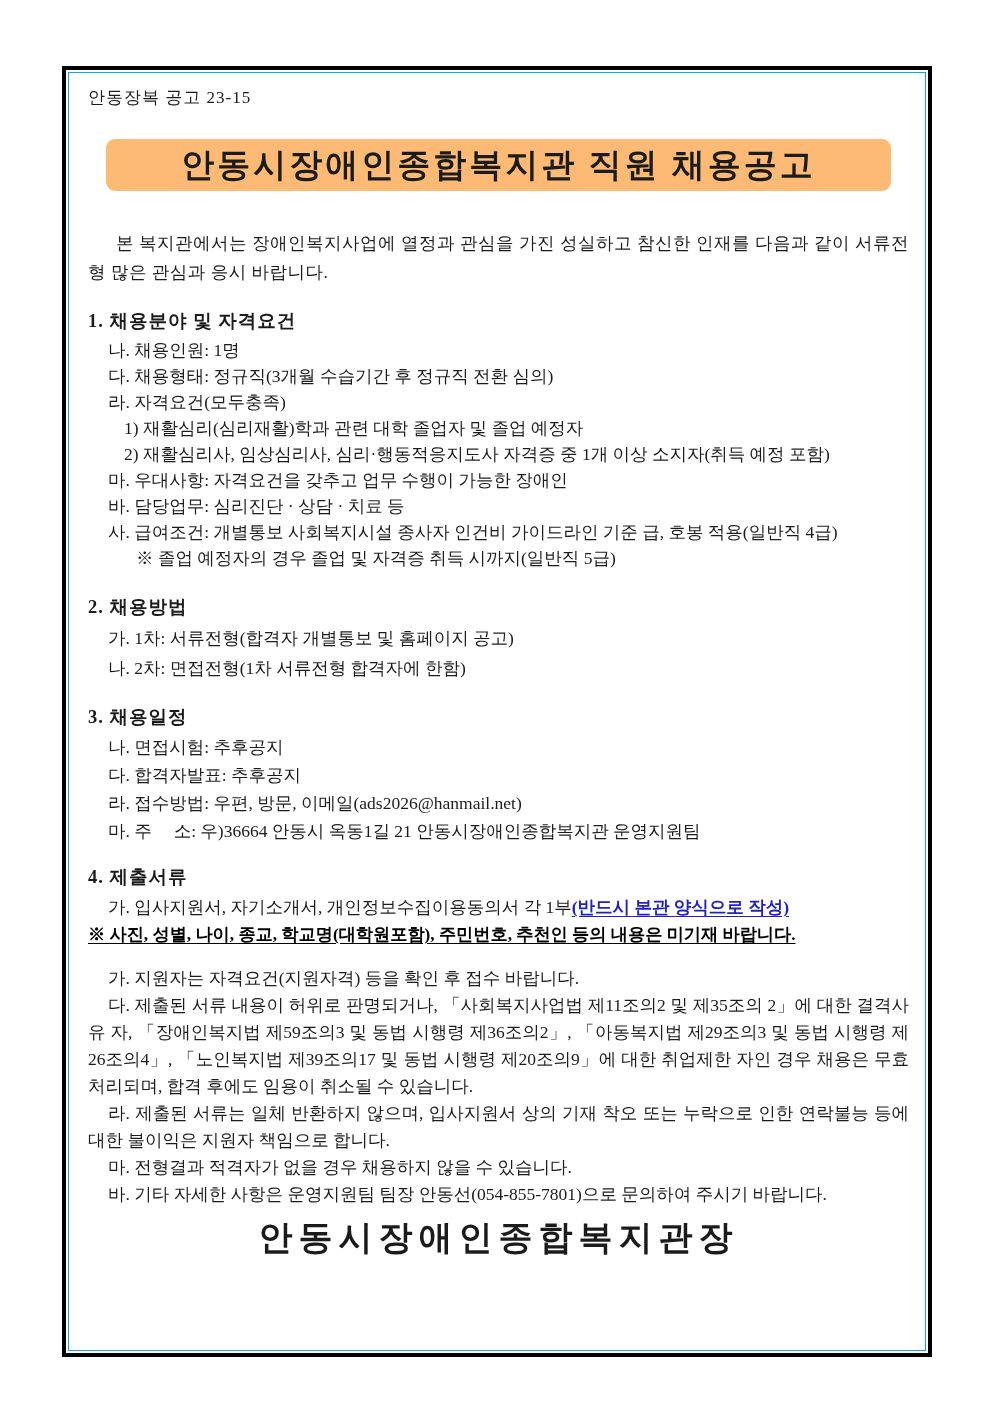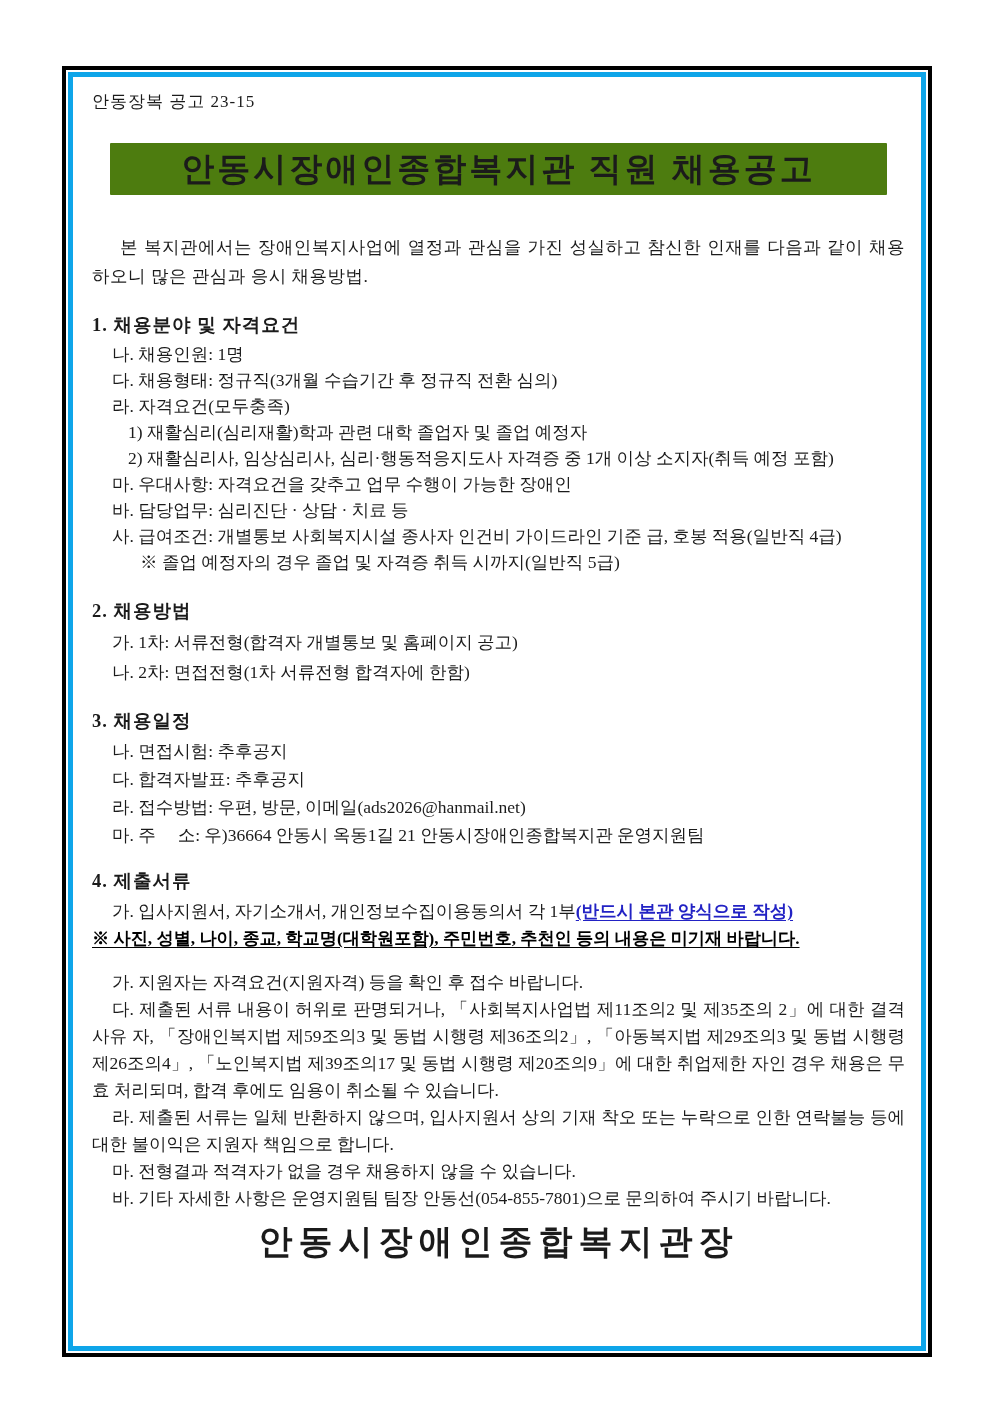--- a/index.html
+++ b/index.html
@@ -18,36 +18,36 @@
     top: 66px;
     width: 870px;
     height: 1291px;
     border: 4px solid #000000;
     box-sizing: border-box;
     background: #ffffff;
   }
   .page-inner {
     position: absolute;
     top: 2px; left: 2px; right: 2px; bottom: 2px;
-    border: 5px solid #0ea5e9;
+    border: 1px solid #0ea5e9;
     box-sizing: border-box;
     padding: 12px 16px 0 19px;
     overflow: hidden;
   }
   .notice-no {
     font-size: 17px;
     line-height: 26px;
     letter-spacing: 1px;
   }
   .title-box {
     margin: 28px 18px 0 18px;
     height: 52px;
     line-height: 52px;
-    background: #4d7c0f;
-    border-radius: 1px;
+    background: #fdba74;
+    border-radius: 9px;
     text-align: center;
     font-size: 33px;
     font-weight: bold;
     letter-spacing: 3px;
     white-space: nowrap;
   }
   .intro {
     margin-top: 38px;
     font-size: 17.5px;
     line-height: 29px;
@@ -113,21 +113,21 @@
 
 <div class="page">
   <div class="page-inner">
 
     <div class="notice-no">안동장복 공고 23-15</div>
 
     <div class="title-box">
       <span>안동시장애인종합복지관 직원 채용공고</span>
     </div>
 
-    <div class="intro">본 복지관에서는 장애인복지사업에 열정과 관심을 가진 성실하고 참신한 인재를 다음과 같이 채용하오니 많은 관심과 응시 채용방법.</div>
+    <div class="intro">본 복지관에서는 장애인복지사업에 열정과 관심을 가진 성실하고 참신한 인재를 다음과 같이 서류전형 많은 관심과 응시 바랍니다.</div>
 
     <div class="sec" style="margin-top:22px;">
       <div class="sec-heading">1. 채용분야 및 자격요건</div>
       <div class="item">나. 채용인원: 1명</div>
       <div class="item">다. 채용형태: 정규직(3개월 수습기간 후 정규직 전환 심의)</div>
       <div class="item">라. 자격요건(모두충족)</div>
       <div class="item lv2">1) 재활심리(심리재활)학과 관련 대학 졸업자 및 졸업 예정자</div>
       <div class="item lv2">2) 재활심리사, 임상심리사, 심리·행동적응지도사 자격증 중 1개 이상 소지자(취득 예정 포함)</div>
       <div class="item">마. 우대사항: 자격요건을 갖추고 업무 수행이 가능한 장애인</div>
       <div class="item">바. 담당업무: 심리진단 · 상담 · 치료 등</div>

